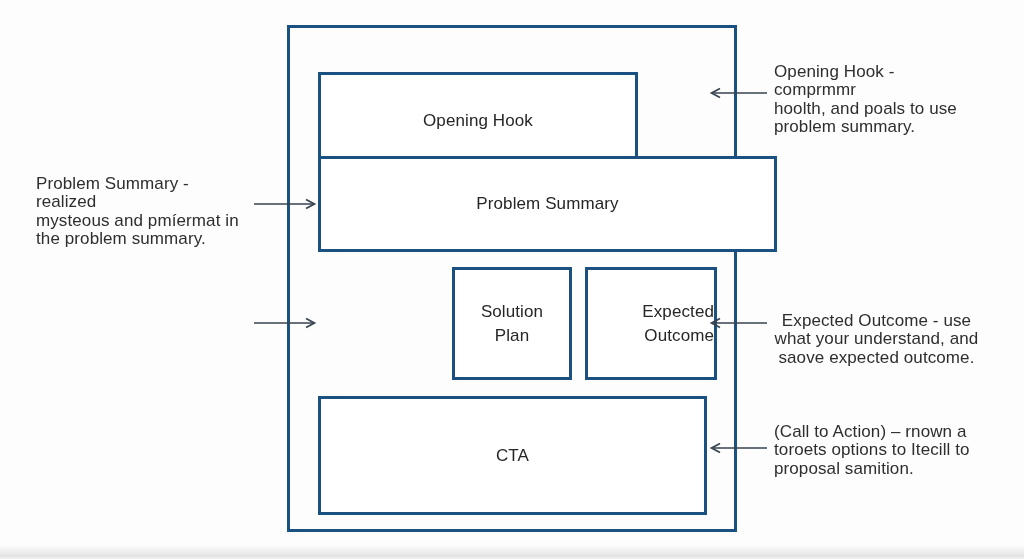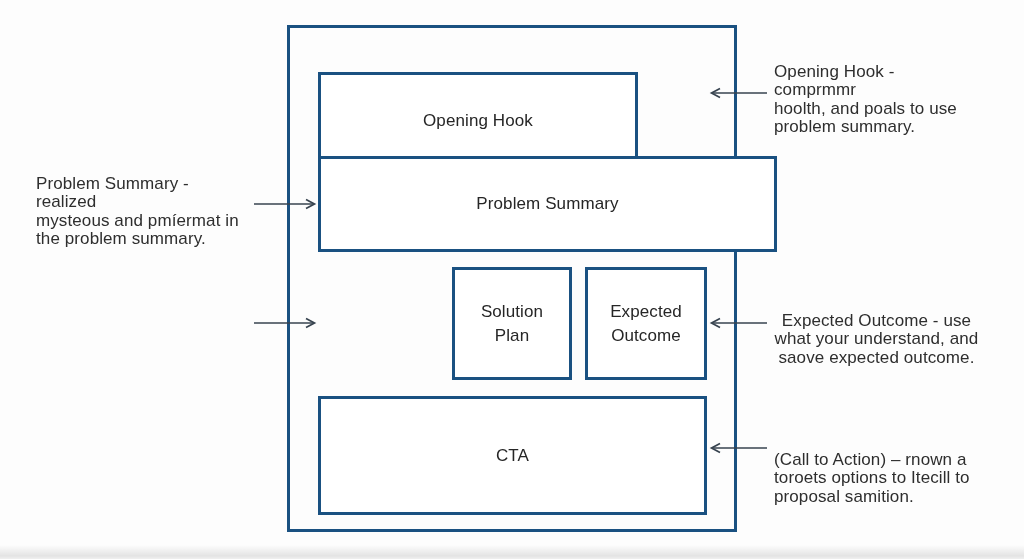--- a/index.html
+++ b/index.html
@@ -47,36 +47,36 @@
     top: 25px;
     width: 450px;
     height: 507px;
     border: 3px solid var(--border, #1a5181);
     background: transparent;
   }
   .b-opening   { left: 318px; top: 44px;  width: 320px; height: 97px; margin-top: 28px;  }
   .b-problem   { left: 318px; top: 156px; width: 459px; height: 96px;  }
   .b-solution  { left: 318px; top: 267px; width: 120px; height: 113px; }
   .b-execution { left: 452px; top: 267px; width: 120px; height: 113px; }
-  .b-expected  { left: 585px; top: 267px; width: 122px; height: 113px; }
+  .b-expected  { left: 585px; top: 267px; width: 132px; height: 113px; align-items: flex-end; }
   .b-cta       { left: 318px; top: 396px; width: 389px; height: 119px; }
   .annotation {
     position: absolute;
     color: var(--annotation-text, #2e2e2e);
     font-size: 17px;
     line-height: 18.3px;
     letter-spacing: 0.1px;
   }
   .ann-left  { text-align: left; }
   .ann-right { text-align: left; }
   .a-opening  { left: 774px; top: 63px;  width: 205px; }
   .a-problem  { left: 36px;  top: 175px; width: 214px; }
   .a-solution { left: 36px;  top: 296px; width: 214px; }
   .a-expected { left: 774px; top: 312px; width: 205px; text-align: center; }
-  .a-cta      { left: 774px; top: 423px; width: 205px; margin-top: 28px; }
+  .a-cta      { left: 774px; top: 423px; width: 205px; }
   .arrow-layer {
     position: absolute;
     left: 0;
     top: 0;
     width: 1024px;
     height: 559px;
     pointer-events: none;
   }
   .arrow-layer path, .arrow-layer line {
     stroke: var(--arrow, #37434f);

